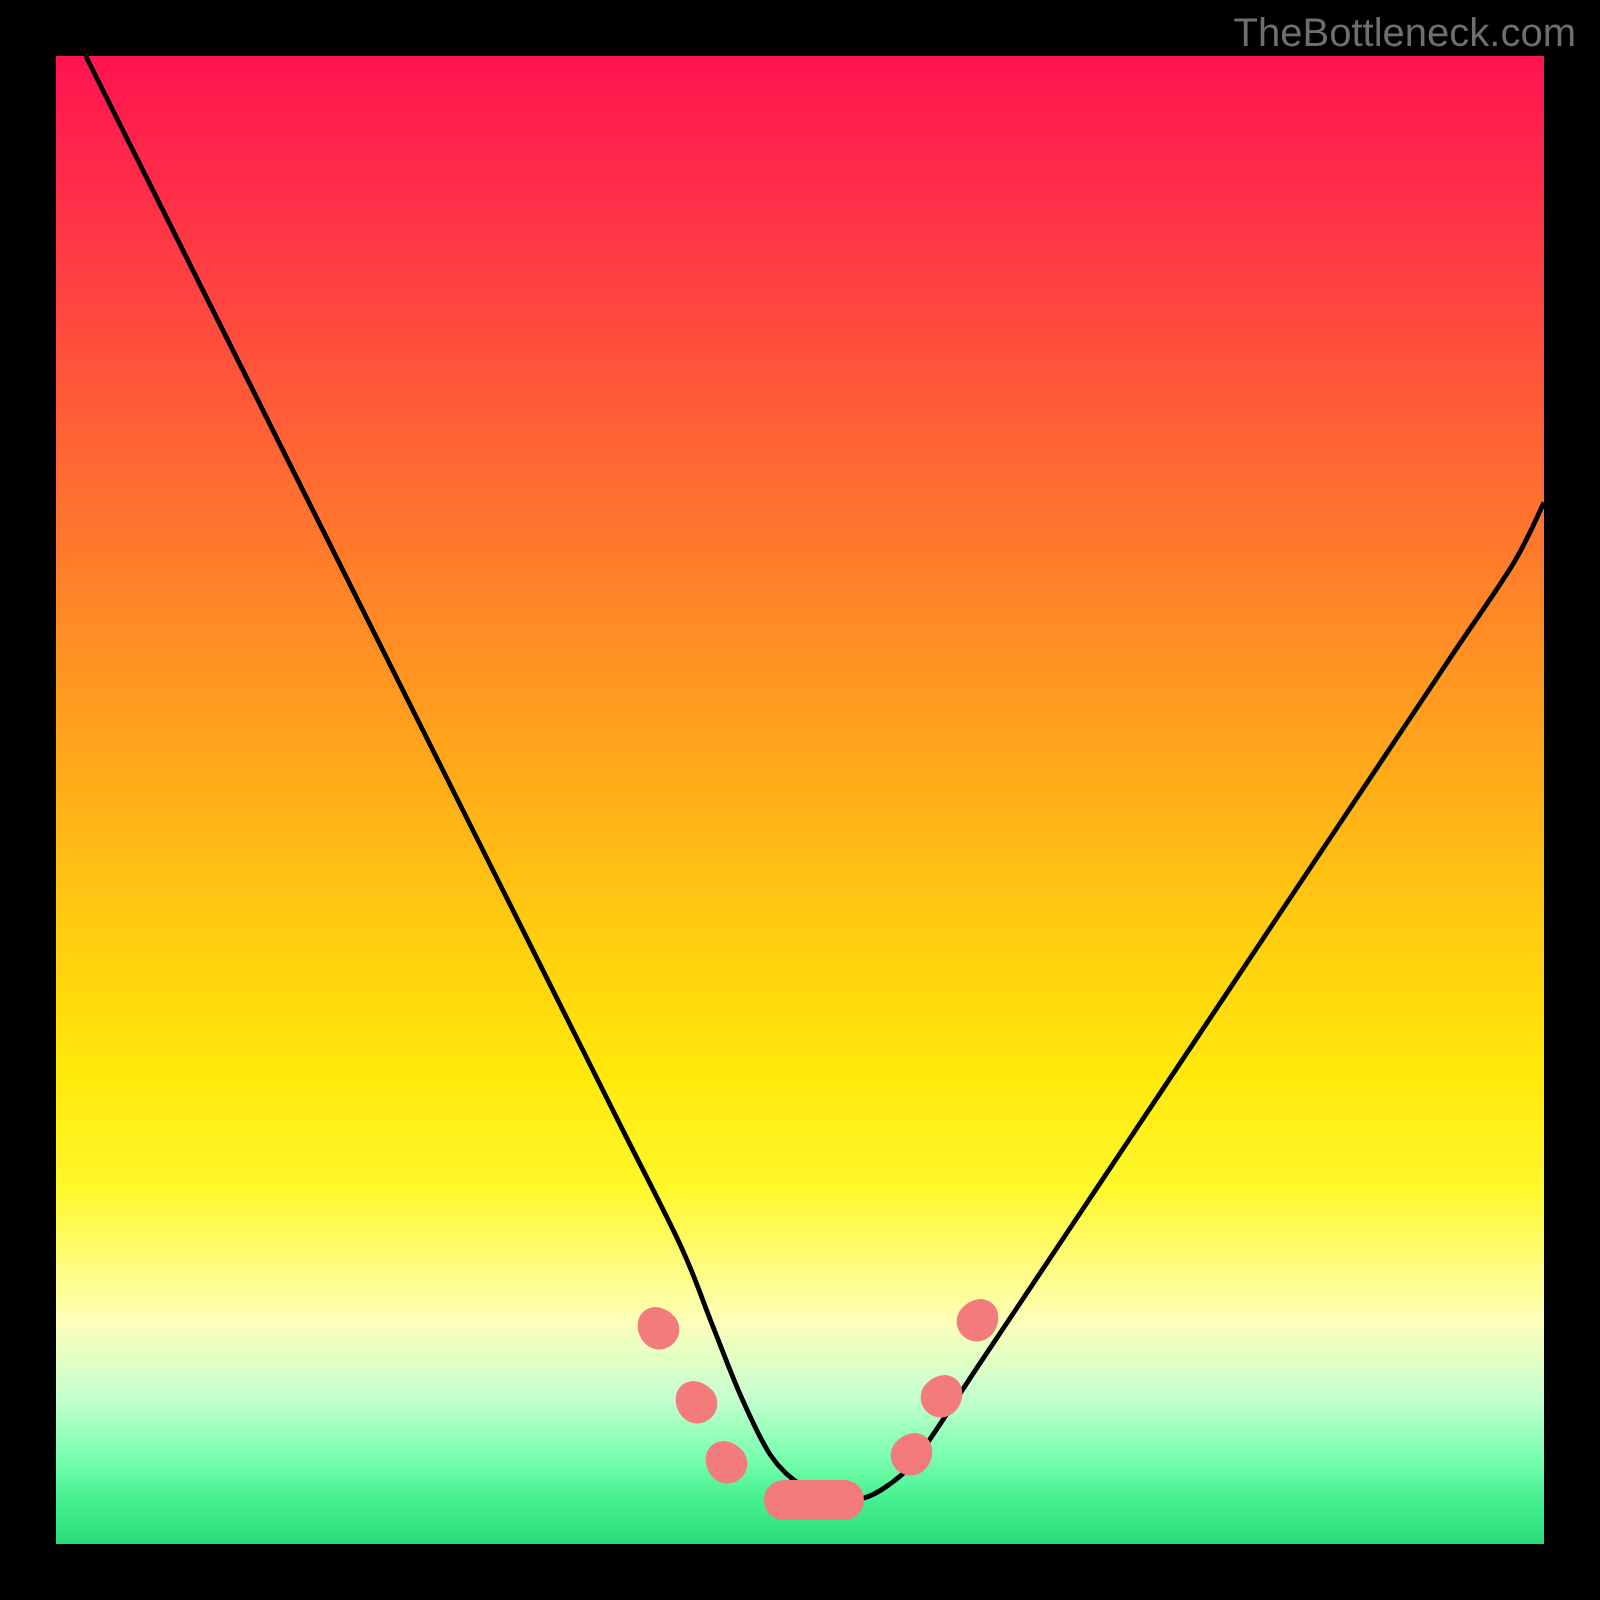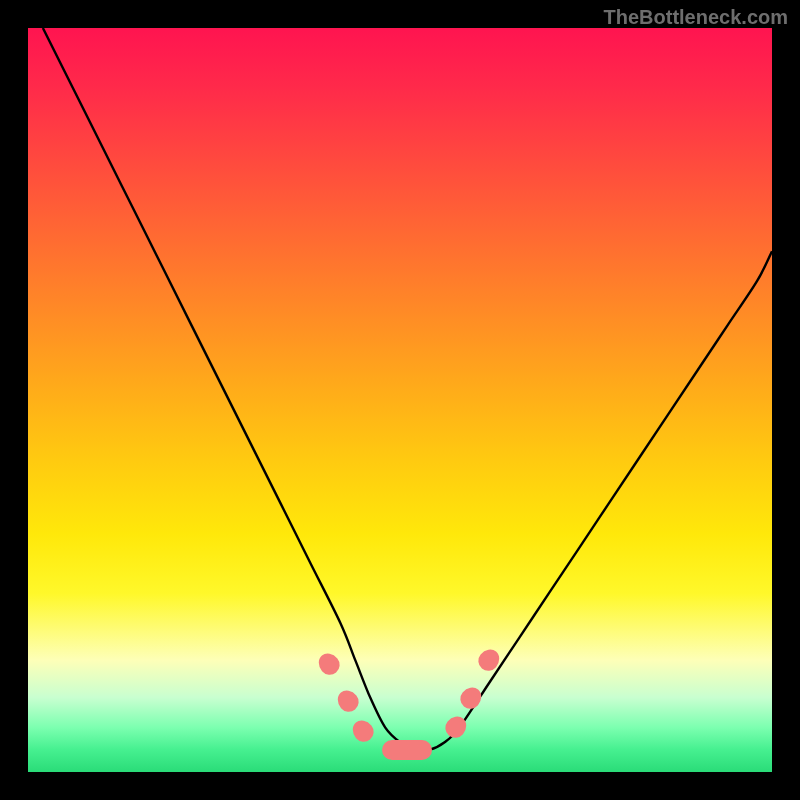--- a/index.html
+++ b/index.html
@@ -9,21 +9,21 @@
       background: #000;
       position: relative;
       font-family: Arial, sans-serif;
     }
     .watermark {
       position: absolute;
       top: 6px;
       right: 12px;
       color: #6e6e6e;
       font-size: 20px;
-      font-weight: 700;
+      font-weight: 400;
       z-index: 10;
       margin-left: 24px;
     }
     .plot-area {
       position: absolute;
       top: 28px;
       left: 28px;
       width: 744px;
       height: 744px;
       background: linear-gradient(to bottom,

